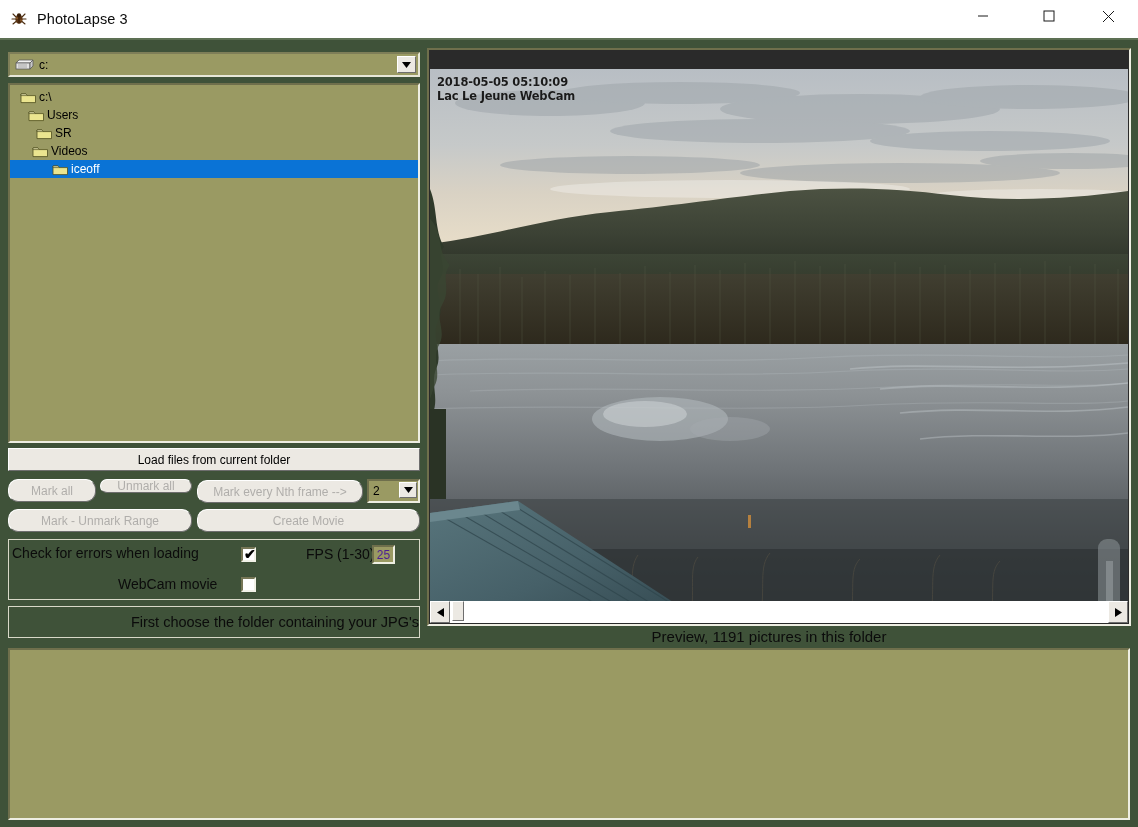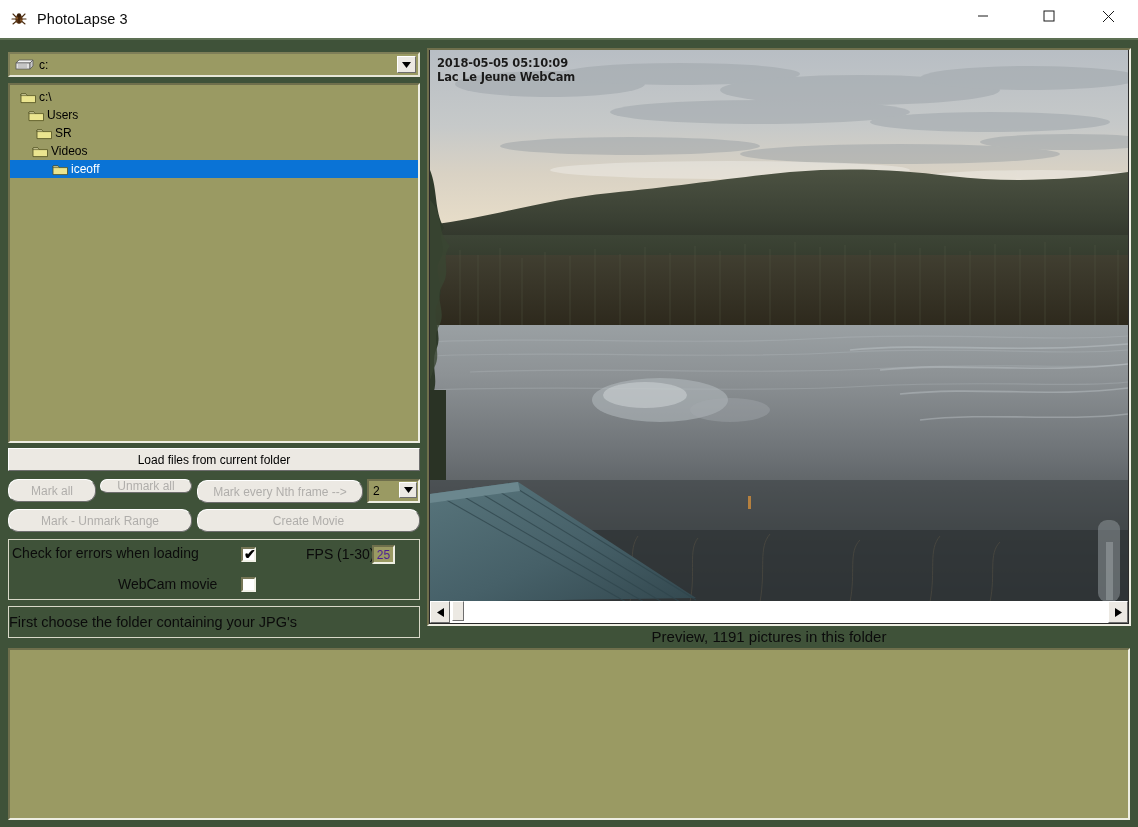--- a/index.html
+++ b/index.html
@@ -148,21 +148,21 @@
     border-top: 2px solid #6f6f4c; border-left: 2px solid #6f6f4c;
     border-right: 2px solid #eeeee2; border-bottom: 2px solid #eeeee2;
     font-size: 12px; color: #4c1d95;
     display: flex; align-items: center; justify-content: center;
   }
 
   
   #hint-frame {
     position: absolute; left: 8px; top: 566px; width: 412px; height: 32px;
     border: 1px solid #d8d8c8;
-    display: flex; align-items: center; justify-content: flex-start;
+    display: flex; align-items: center; justify-content: flex-end;
   }
   #hint-text { font-size: 14.5px; color: #0b0b0b; }
 
   
   #file-list {
     position: absolute; left: 8px; top: 608px; width: 1122px; height: 172px;
     background: #9a9a63;
     border-top: 2px solid #6f6f4c;
     border-left: 2px solid #6f6f4c;
     border-right: 2px solid #eeeee2;
@@ -173,21 +173,21 @@
   #preview-panel {
     position: absolute; left: 427px; top: 8px; width: 704px; height: 578px;
     border-top: 2px solid #6f6f4c;
     border-left: 2px solid #6f6f4c;
     border-right: 2px solid #eeeee2;
     border-bottom: 2px solid #eeeee2;
     background: #2a2a2a;
     overflow: hidden;
   }
   #photo {
-    position: absolute; left: 1px; top: 0; width: 698px; height: 552px;
+    position: absolute; left: 1px; top: 19px; width: 698px; height: 552px;
     overflow: hidden; background: #ef4444;
   }
   #photo svg { display: block; width: 698px; height: 552px; }
   .stamp {
     position: absolute; left: 7px;
     font-family: "DejaVu Sans", sans-serif;
     font-size: 11.5px; color: #1a1a1a; font-weight: bold;
     letter-spacing: -0.2px; white-space: nowrap;
     text-shadow: 0 0 1px rgba(255,255,255,.35);
   }

